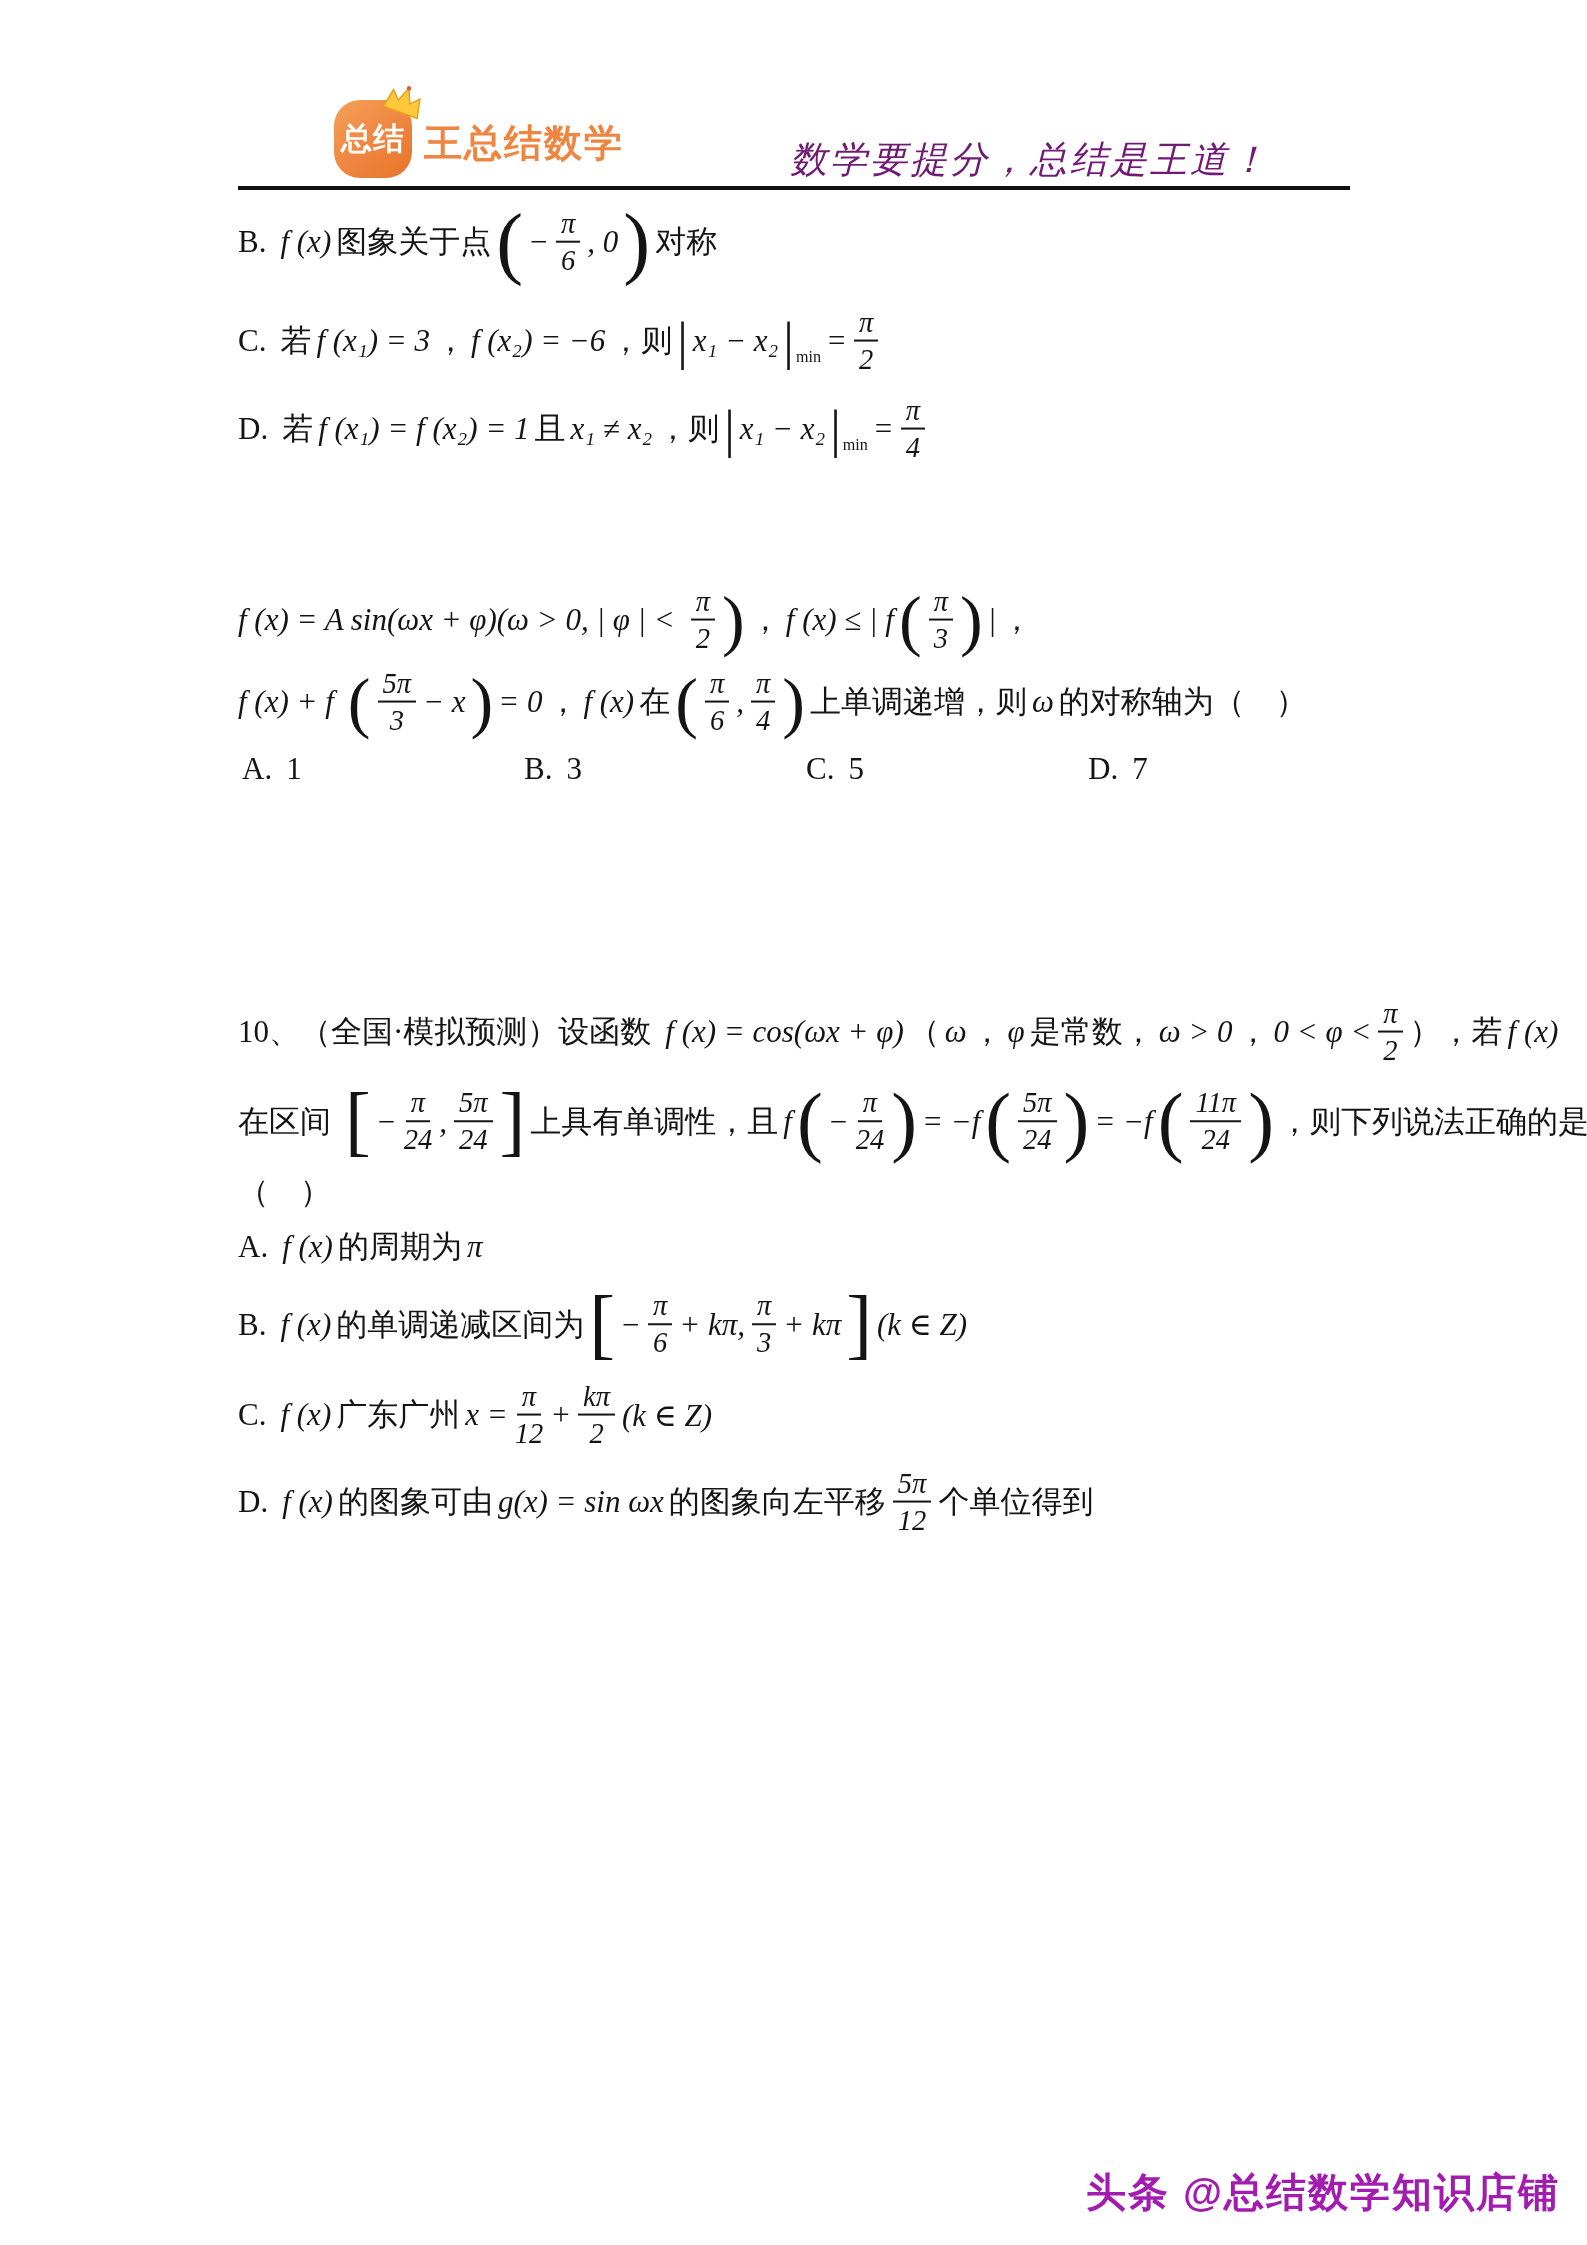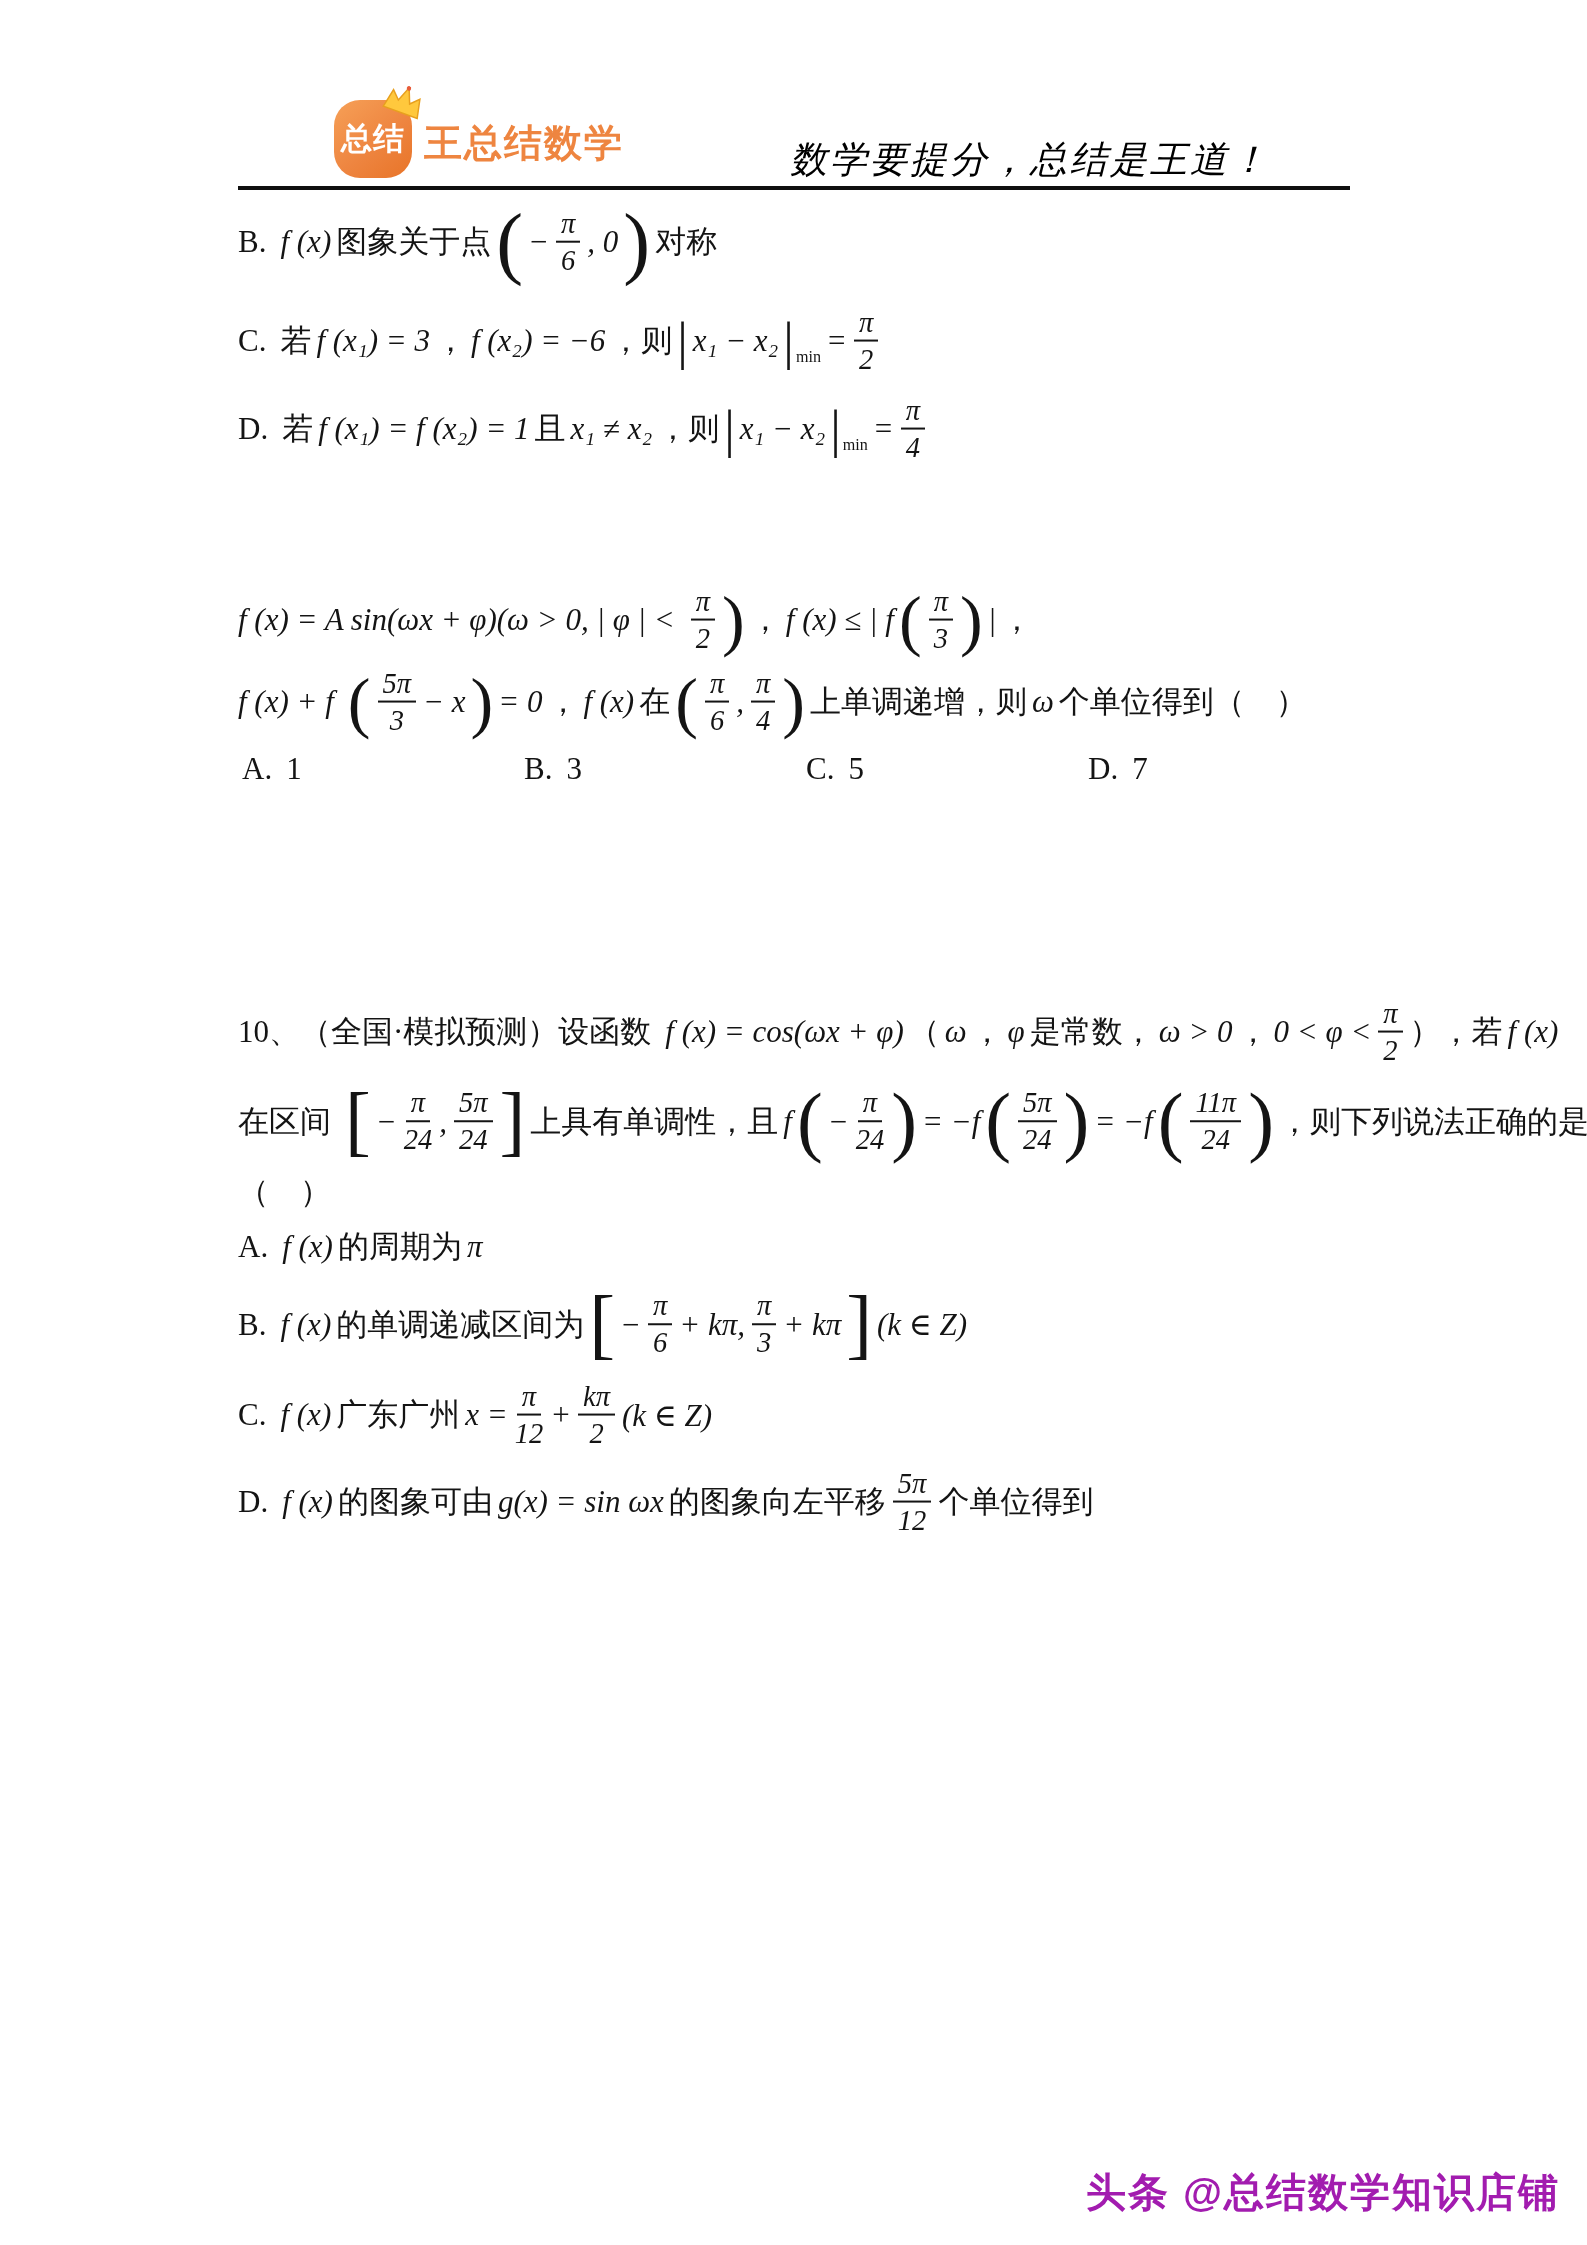--- a/index.html
+++ b/index.html
@@ -21,21 +21,21 @@
     font-weight:bold; font-size:31px; letter-spacing:1px;
   }
   .crown { position:absolute; top:-15px; right:-13px; width:42px; height:34px; transform:rotate(20deg); }
   .brand-name {
     position:absolute; left:424px; top:143px; transform:translateY(-50%);
     color:#ee8540; font-family:"Liberation Sans","DejaVu Sans",sans-serif;
     font-weight:bold; font-size:38px; letter-spacing:2px; white-space:nowrap;
   }
   .tagline {
     position:absolute; left:790px; top:160px; transform:translateY(-50%);
-    font-size:37px; font-style:italic; letter-spacing:3px; white-space:nowrap; color:#000000;
+    font-size:37px; font-style:italic; letter-spacing:3px; white-space:nowrap; color:#701a75;
   }
   .rule { position:absolute; left:238px; top:186px; width:1112px; height:4px; background:#101010; }
 
   
   .line {
     position:absolute; left:238px; transform:translateY(-50%);
     display:flex; align-items:center; gap:5px;
     font-size:31px; white-space:nowrap;
   }
   .line > span:first-child { margin-right:9px; }
@@ -167,21 +167,21 @@
         <span class="den">6</span>
       </span>
       <span class="mth">,</span>
       <span class="frac">
         <span class="num">π</span>
         <span class="den">4</span>
       </span>
       <span class="par" style="font-size: 2.2em;">)</span>
       <span class="txt">上单调递增，则</span>
       <span class="mth">ω</span>
-      <span class="txt">个单位得到（　）</span>
+      <span class="txt">的对称轴为（　）</span>
     </div>
   <div class="opt-row" style="top:772px">
     <span class="opt" style="left:0"><span>A.</span><span class="opt-val">1</span></span>
     <span class="opt" style="left:282px"><span>B.</span><span class="opt-val">3</span></span>
     <span class="opt" style="left:564px"><span>C.</span><span class="opt-val">5</span></span>
     <span class="opt" style="left:846px"><span>D.</span><span class="opt-val">7</span></span>
   </div>
 
   <div class="line" style="top:1032px">
       <span class="txt">10、（全国·模拟预测）设函数</span>

